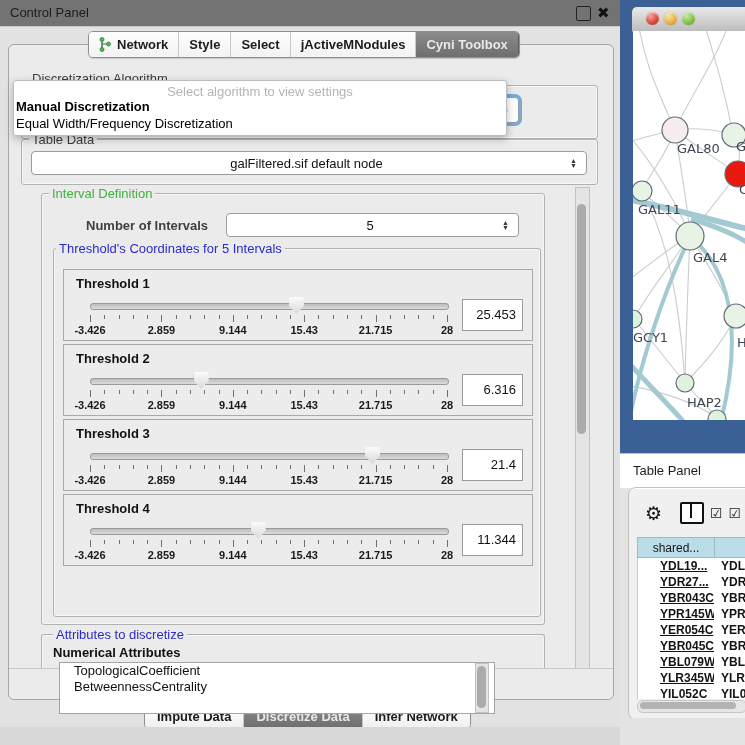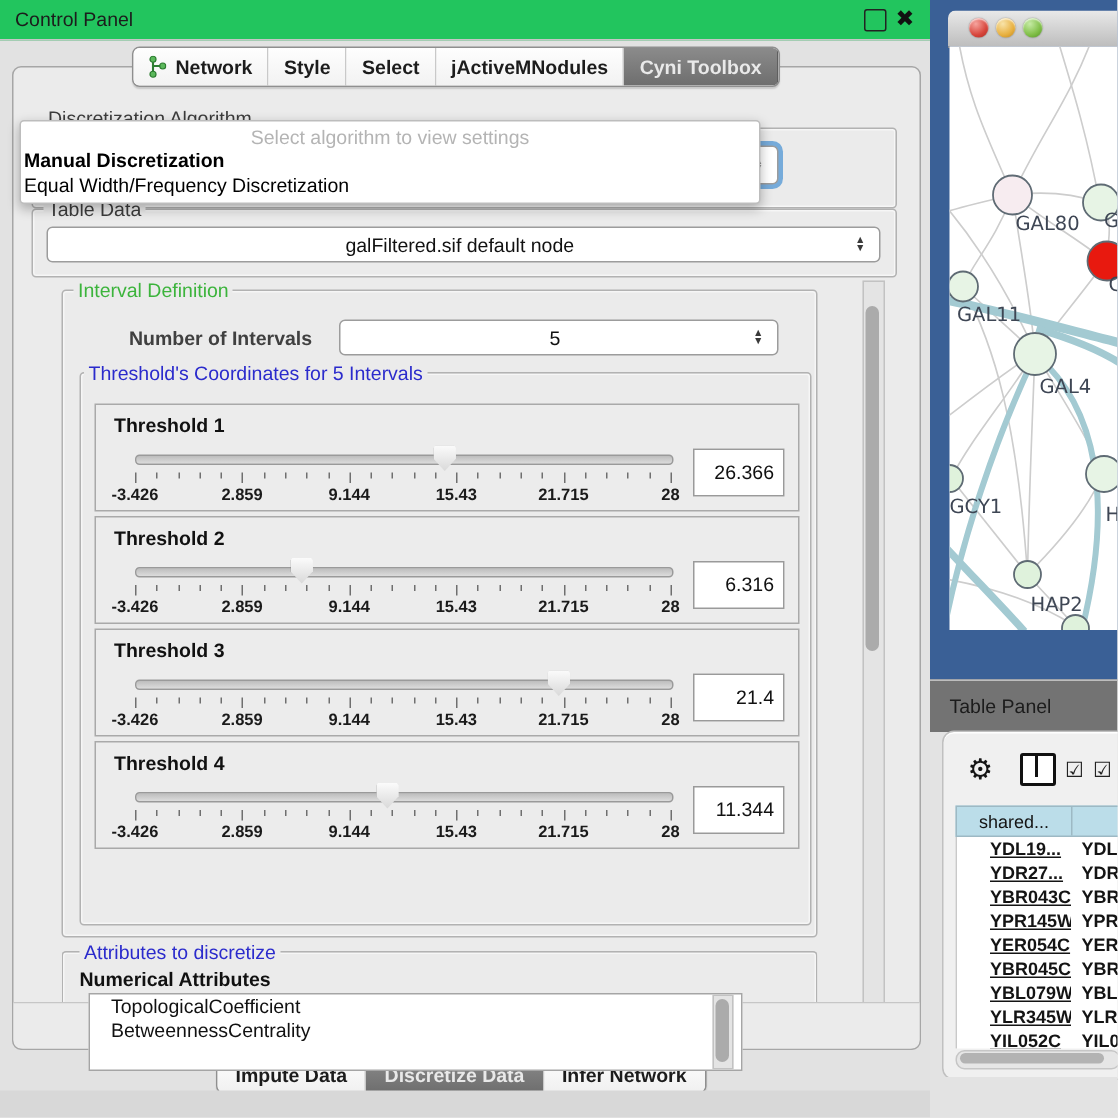--- a/index.html
+++ b/index.html
@@ -1,21 +1,21 @@
 <!DOCTYPE html>
 <html><head>
 <meta charset="utf-8">
 <style>
   html,body{margin:0;padding:0;}
   body{width:745px;height:745px;overflow:hidden;font-family:"Liberation Sans","DejaVu Sans",sans-serif;
        -webkit-font-smoothing:antialiased;background:#E3E3E3;}
   #stage{position:relative;width:745px;height:745px;background:#E3E3E3;}
   
   #cpanel{position:absolute;left:0;top:0;width:620px;height:745px;background:#E2E2E2;}
-  #cp-header{position:absolute;left:0;top:0;width:620px;height:26px;background:#22c55e;border-bottom:1px solid #C6C6C6;}
+  #cp-header{position:absolute;left:0;top:0;width:620px;height:26px;background:#737373;border-bottom:1px solid #C6C6C6;}
   #cp-title{position:absolute;left:10px;top:5px;font-size:13px;color:#1c1c1c;}
   .winbtn{position:absolute;top:6px;width:13px;height:13px;}
   #float-btn{left:576px;border:1.6px solid #222;border-radius:2px;}
   #close-btn{left:597px;font-size:15px;font-weight:bold;color:#111;line-height:13px;}
   
   #tabstrip{position:absolute;left:88px;top:31px;height:25px;display:flex;border:1px solid #8F8F8F;border-radius:5px;overflow:hidden;background:#FCFCFC;z-index:6;box-shadow:0 1px 1px rgba(0,0,0,.15);}
   .tabseg{display:flex;align-items:center;justify-content:center;font-size:13px;font-weight:bold;color:#1c1c1c;background:linear-gradient(#FEFEFE,#F2F2F2);border-right:1px solid #C9C9C9;padding:0 10px;box-sizing:border-box;}
   .tabseg:last-child{border-right:none;}
   .tabseg.sel{background:linear-gradient(#8B8B8B,#6E6E6E);color:#E9E9E9;border-right:1px solid #5E5E5E;}
   .neticon{width:12px;height:15px;margin-right:6px;}
@@ -62,21 +62,21 @@
   .btab:last-child{border-right:none;}
   .btab.sel{background:linear-gradient(#8B8B8B,#6E6E6E);color:#E9E9E9;}
   
   #netwin{position:absolute;left:620px;top:0;width:125px;height:453px;background:#3A6096;}
   #net-titlebar{position:absolute;left:632px;top:7px;width:113px;height:24px;background:linear-gradient(#E9E9E9,#BDBDBD);border-bottom:1px solid #8C8C8C;border-radius:5px 0 0 0;}
   .tlight{position:absolute;top:5px;width:13px;height:13px;border-radius:50%;box-shadow:inset 0 1px 1px rgba(255,255,255,.7),0 0 1px rgba(0,0,0,.5);}
   #tl-red{left:14px;background:radial-gradient(circle at 35% 30%, #F6A49E, #D7453B 60%, #A92A22);}
   #tl-yellow{left:32px;background:radial-gradient(circle at 35% 30%, #F8E3A9, #E8B03F 60%, #B9821D);}
   #tl-green{left:50px;background:radial-gradient(circle at 35% 30%, #C6EBA5, #7FBE46 60%, #4F8F23);}
   #netcanvas{position:absolute;left:633px;top:31px;width:112px;height:389px;background:#FFFFFF;overflow:hidden;}
-  #tp-header{position:absolute;left:620px;top:453px;width:125px;height:34px;background:#737373;border-top:1px solid #BDBDBD;}
+  #tp-header{position:absolute;left:620px;top:453px;width:125px;height:34px;background:#ffffff;border-top:1px solid #BDBDBD;}
   #tp-title{position:absolute;left:13px;top:9px;font-size:13px;color:#1c1c1c;}
   #tp-box{position:absolute;left:628px;top:487px;width:130px;height:231px;background:#F0F0F0;border:1px solid #C0C0C0;border-radius:8px;box-shadow:inset 0 1px 0 #fff;}
   #tp-toolbar{position:absolute;left:10px;top:10px;width:110px;height:30px;display:flex;align-items:center;}
   #gear-ic{font-size:19px;color:#151515;margin-left:6px;}
   #split-ic{width:20px;height:18px;border:2px solid #111;border-radius:2px;margin-left:18px;position:relative;background:#fff;}
   #split-ic:after{content:"";position:absolute;left:8px;top:0;width:2px;height:14px;background:#111;}
   .cb-ic{font-size:14px;color:#222;margin-left:6px;}
   .cb-ic:first-of-type{margin-left:16px;}
   #tp-table{position:absolute;left:8px;top:49px;width:140px;font-size:12px;color:#141414;}
   #tp-headrow{display:flex;height:21px;line-height:21px;background:#BBDDE9;border:1px solid #9DB9C4;box-sizing:border-box;font-weight:normal;}
@@ -202,21 +202,21 @@
             <div class="tick" style="left: 92%;"></div>
             <div class="tick" style="left: 96%;"></div>
             <div class="tick major" style="left: 100%;"></div>
             <div class="ticklabel" style="left: 0%;">-3.426</div>
             <div class="ticklabel" style="left: 20%;">2.859</div>
             <div class="ticklabel" style="left: 40%;">9.144</div>
             <div class="ticklabel" style="left: 60%;">15.43</div>
             <div class="ticklabel" style="left: 80%;">21.715</div>
             <div class="ticklabel" style="left: 100%;">28</div>
           </div>
-        <div class="thvalue">26.366</div>
+        <div class="thvalue">25.453</div>
       </div>
       <div class="thpanel" style="top:299px;">
         <span class="thtitle">Threshold 2</span>
         <div class="track"></div>
         <div class="slider-scale">
           <div class="thumb" style="left: calc(31% - 7px);"></div>
         <div class="tick major" style="left: 0%;"></div>
             <div class="tick" style="left: 4%;"></div>
             <div class="tick" style="left: 8%;"></div>
             <div class="tick" style="left: 12%;"></div>

